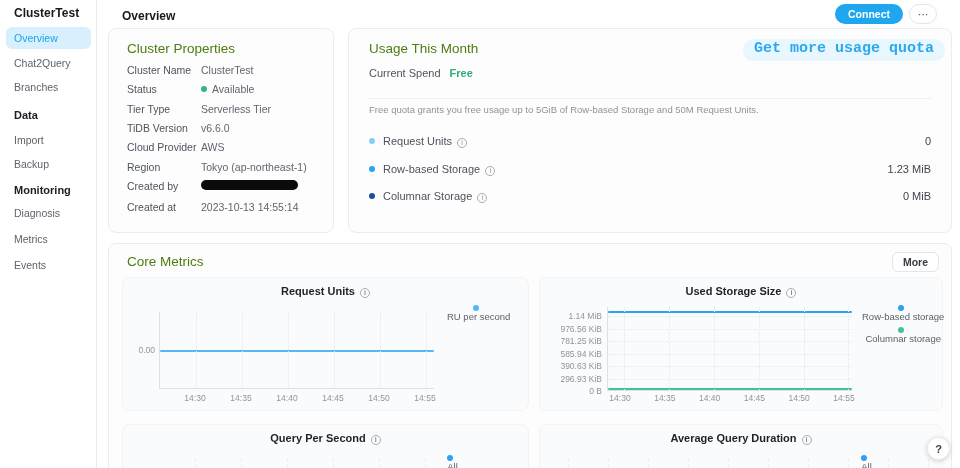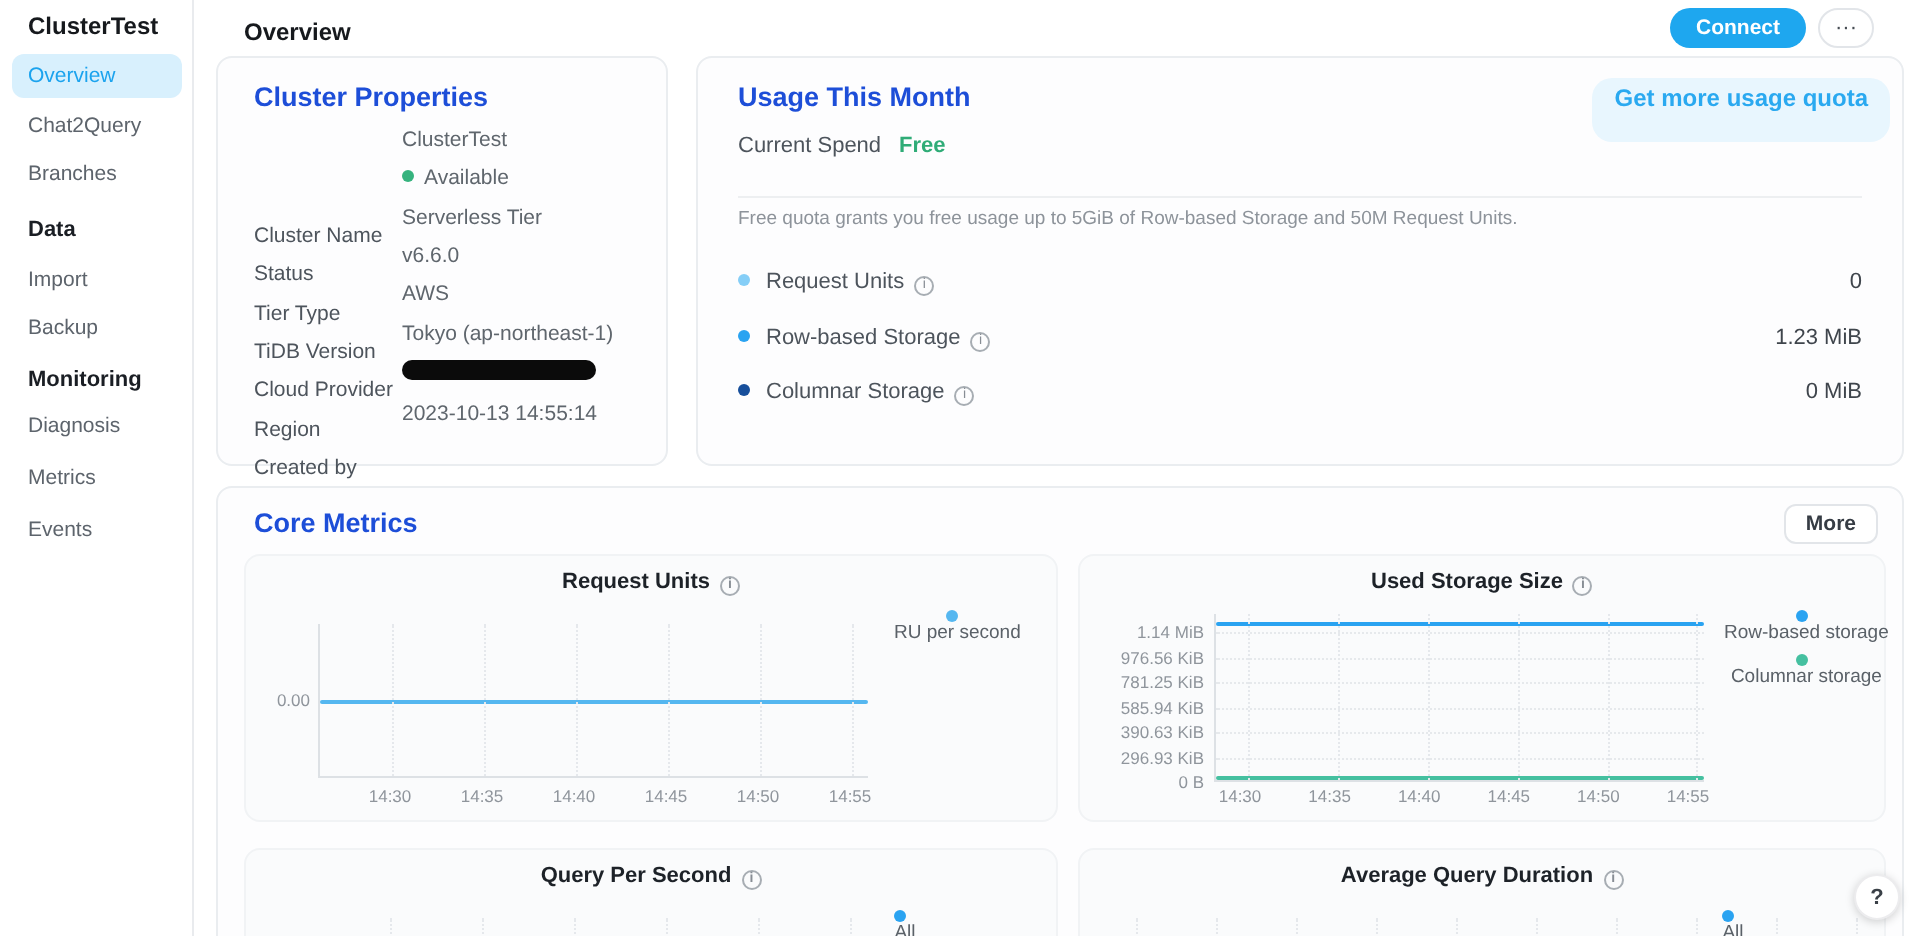--- a/index.html
+++ b/index.html
@@ -14,35 +14,35 @@
   .sb-item.header{font-weight:bold;color:#1a1e24;font-size:11px;cursor:default;}
   .sb-item.selected{left:6px;width:85px;height:22px;line-height:22px;padding-left:8px;background:#d8f0fd;border-radius:6px;color:#1ba3ee;}
 
   
   .page-title{position:absolute;left:122px;top:9px;font-size:12px;font-weight:bold;color:#16191d;}
   .btn-connect{position:absolute;right:57px;top:4px;height:20px;padding:0 13px;background:#1ea7ef;border:none;border-radius:11px;color:#fff;font-size:10.5px;font-weight:bold;font-family:inherit;cursor:pointer;}
   .btn-dots{position:absolute;right:23px;top:4px;width:28px;height:20px;background:#fff;border:1px solid #e2e5e9;border-radius:11px;color:#464c53;font-size:11px;line-height:16px;font-family:inherit;cursor:pointer;}
 
   
   .card{position:absolute;background:#fdfdfe;border:1px solid #eaedf0;border-radius:8px;}
-  .card-title{font-size:13.5px;font-weight:bold;color:#1d4ed8;}
+  .card-title{font-size:13.5px;font-weight:normal;color:#4d7c0f;}
 
   
   .card-props{left:108px;top:28px;width:226px;height:205px;}
   .card-props .card-title{position:absolute;left:18px;top:12px;}
   .prow{position:absolute;left:18px;right:10px;height:13px;font-size:10.5px;line-height:12px;}
-  .plabel{position:absolute;left:0;color:#4d545c;margin-top:48px;}
+  .plabel{position:absolute;left:0;color:#4d545c;}
   .pvalue{position:absolute;left:74px;color:#5f666d;white-space:nowrap;}
   .status-dot{display:inline-block;width:6px;height:6px;border-radius:50%;margin-right:5px;vertical-align:1px;}
   .redacted{position:absolute;left:74px;top:0;width:97px;height:10px;background:#0b0b0b;border-radius:5px;}
 
   
   .card-usage{left:348px;top:28px;width:604px;height:205px;}
   .card-usage .card-title{position:absolute;left:20px;top:12px;}
-  .quota-pill{position:absolute;right:6px;top:10px;height:32px;line-height:20px;padding:0 11px;background:#e8f6fe;border-radius:10px;color:#2aa9f0;font-size:12px;font-weight:bold;cursor:pointer;}
+  .quota-pill{position:absolute;right:6px;top:10px;height:22px;line-height:20px;padding:0 11px;background:#e8f6fe;border-radius:10px;color:#2aa9f0;font-size:15px;font-weight:bold;cursor:pointer;font-family:Liberation Mono, monospace;}
   .spend-row{position:absolute;left:20px;top:38px;font-size:11px;color:#4d545c;}
   .spend-free{margin-left:9px;color:#2fac77;font-weight:bold;}
   .u-divider{position:absolute;left:20px;right:20px;top:69px;border-top:1px solid #edeff1;}
   .u-note{position:absolute;left:20px;top:75px;font-size:9.5px;color:#8d939a;}
   .urow{position:absolute;left:20px;right:20px;height:13px;font-size:11px;line-height:12px;color:#4d545c;}
   .urow .dot{display:inline-block;width:6px;height:6px;border-radius:50%;margin-right:8px;vertical-align:1px;}
   .uvalue{position:absolute;right:0;top:0;color:#3f454c;}
   .info{display:inline-flex;width:10px;height:10px;margin-left:5px;border:1px solid #a7adb3;border-radius:50%;font-size:7px;line-height:9px;align-items:center;justify-content:center;color:#878d94;vertical-align:0px;font-style:normal;}
   .info::after{content:"i";}
 

